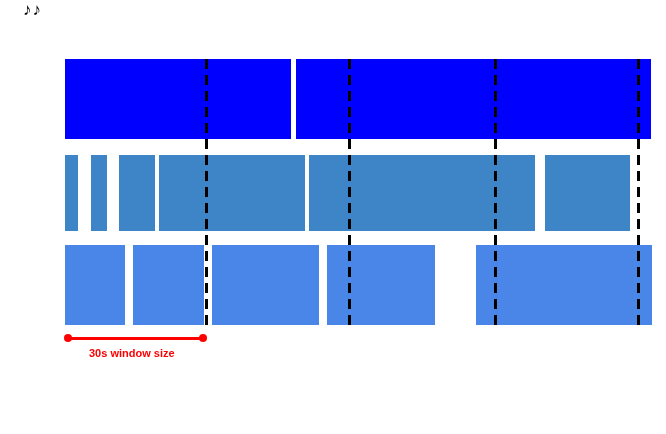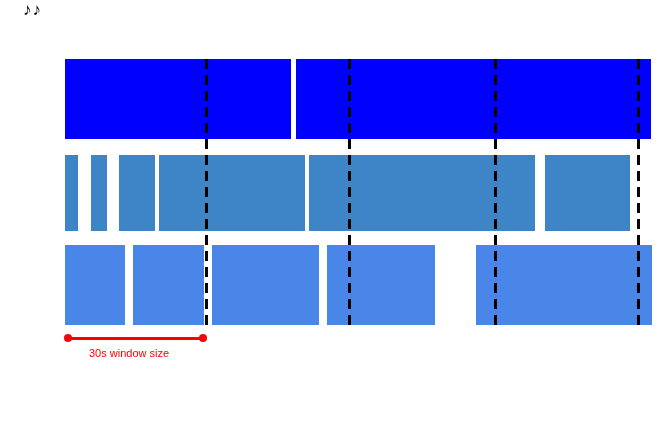--- a/index.html
+++ b/index.html
@@ -24,21 +24,21 @@
   .boundary{
     position:absolute;
     z-index:2;
     top:59px;height:266px;width:3px;
     background:repeating-linear-gradient(to bottom,#000 0 10px,transparent 10px 16px);
   }
   .annot-line{position:absolute;z-index:3;height:3px;}
   .annot-dot{position:absolute;z-index:3;width:8px;height:8px;border-radius:50%;}
   .annot-label{
     position:absolute;z-index:3;
-    font-size:11px;font-weight:normal;
+    font-size:11px;font-weight:bold;
     white-space:nowrap;
   }
 </style>
 </head>
 <body>
 
 <div class="figure">
   <span class="audio-glyph">♪♪</span>
 
   <div>

